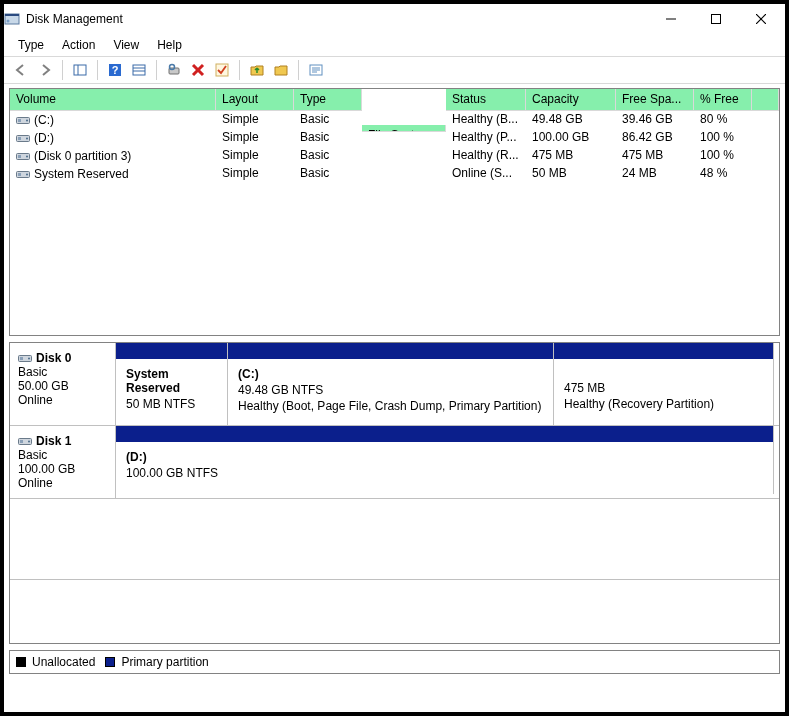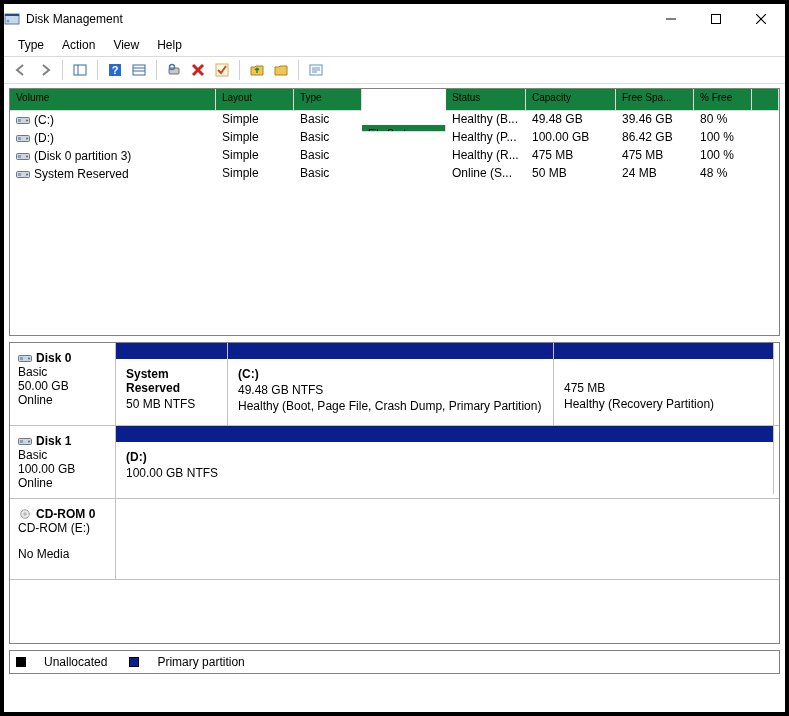--- a/index.html
+++ b/index.html
@@ -45,22 +45,22 @@
     padding: 0 6px; gap: 2px;
     background: #fff;
   }
   .tool-btn { width: 22px; height: 22px; display:flex; align-items:center; justify-content:center; border:1px solid transparent; }
   .tool-sep { width: 1px; height: 20px; background: #d0d0d0; margin: 0 4px; }
   
   .vol-list { border: 1px solid #828282; margin: 4px 5px 0 5px; height: 248px; background:#fff; display:flex; flex-direction:column; }
   .vol-header { display:flex; height: 22px; }
   .vol-header .col {
     border-right: 1px solid #d9d9d9; border-bottom: 1px solid #d9d9d9;
-    background: #15803d;
-    padding: 3px 6px; font-size: 10px;
+    background: #86efac;
+    padding: 3px 6px; font-size: 12px;
     overflow: hidden; white-space: nowrap; text-overflow: ellipsis;
   }
   .vol-rows { flex:1; }
   .vol-row { display:flex; height: 18px; }
   .vol-row .cell { padding: 1px 6px; font-size: 12px; white-space: nowrap; overflow:hidden; text-overflow: ellipsis;}
   .vol-row .icon-cell { display:flex; align-items:center; gap:4px; }
   .col-w0{width:206px;} .col-w1{width:78px;} .col-w2{width:68px;} .col-w3{width:84px;margin-top:36px;} .col-w4{width:80px;} .col-w5{width:90px;} .col-w6{width:78px;} .col-w7{width:58px;} .col-w8{flex:1;}
   
   .drv-icon { width:14px; height:10px; }
   
@@ -76,21 +76,21 @@
   .part-body-row { display:flex; }
   .part-box {
     border-right: 1px solid #c0c0c0;
     padding: 8px 10px 12px 10px;
     font-size: 12px;
   }
   .part-box .pname { font-weight: bold; margin-bottom: 2px;}
   .part-box .pinfo { margin-bottom: 2px;}
   .empty-parts { height: 80px; }
   
-  .legend { height: 24px; border:1px solid #828282; margin: 6px 5px 0 5px; display:flex; align-items:center; padding:0 6px; gap:18px; }
+  .legend { height: 24px; border:1px solid #828282; margin: 6px 5px 0 5px; display:flex; align-items:center; padding:0 6px; gap:6px; }
   .legend-sw { width:10px; height:10px; border:1px solid #000; }
 </style>
 </head>
 <body>
 
 <div class="window">
 
   <div class="titlebar">
     <span class="app-icon">
       <svg viewBox="0 0 16 16">
@@ -344,32 +344,20 @@
           </div>
           <div class="part-body-row">
             <div class="part-box" style="width:658px">
               <div class="pname">(D:)</div>
               <div class="pinfo">100.00 GB NTFS</div>
             </div>
           </div>
         </div>
       </div>
       <div class="disk-row">
-        <div class="disk-info">
-          <div class="disk-name">
-            <svg class="drv-icon" width="14" height="14" viewBox="0 0 14 14">
-              <circle cx="7" cy="7" r="6" fill="#e8e8e8" stroke="#808080"></circle>
-              <circle cx="7" cy="7" r="1.5" fill="#fff" stroke="#808080"></circle>
-            </svg>
-            <span>CD-ROM 0</span>
-          </div>
-          <div>CD-ROM (E:)</div>
-          <div style="height:12px"></div>
-          <div>No Media</div>
-        </div>
         <div class="disk-parts">
           <div class="empty-parts"></div>
         </div>
       </div>
     </div>
 
   <div class="legend">
     <div class="legend-sw" style="background:#000"></div>
     <span>Unallocated</span>
     <div class="legend-sw" style="background:#0b1f8c; margin-left:4px;"></div>

